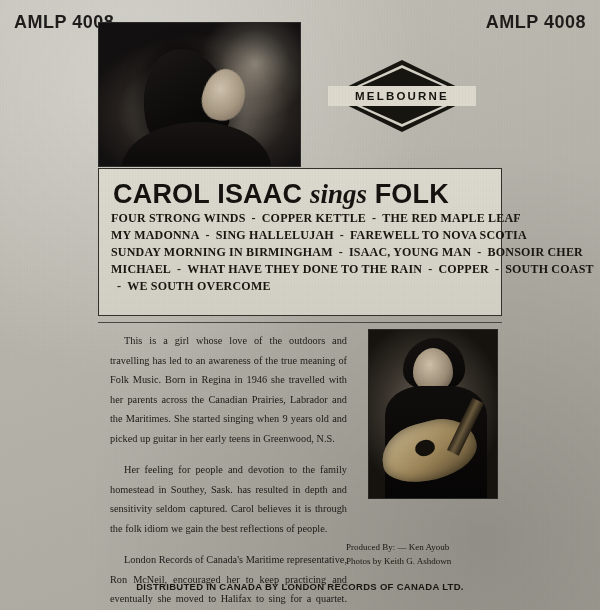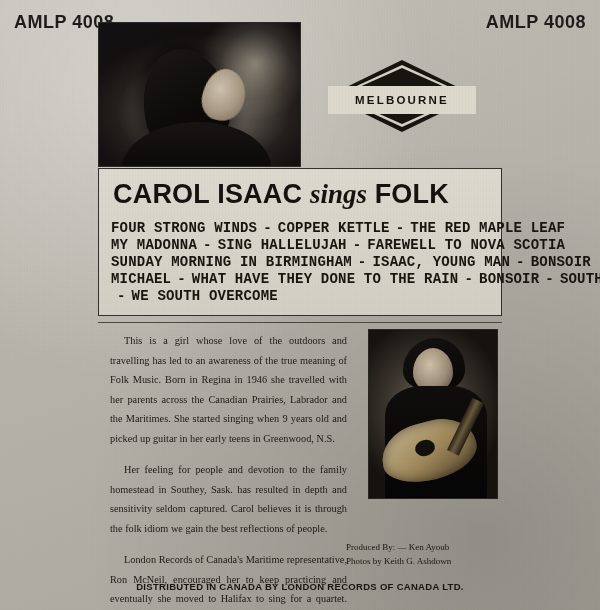--- a/index.html
+++ b/index.html
@@ -134,21 +134,21 @@
     position: absolute;
     left: 11px; top: 8px; right: 11px; bottom: 8px;
     background: #17150f;
     clip-path: polygon(50% 0%, 100% 50%, 50% 100%, 0% 50%);
   }
   .logo-band {
     position: absolute;
     left: 0;
     top: 26px;
     width: 148px;
-    height: 28px;
+    height: 20px;
     background: #ddd9cc;
     display: flex;
     align-items: center;
     justify-content: center;
   }
   .logo-band span {
     font-family: "Liberation Sans", sans-serif;
     font-size: 11.5px;
     font-weight: bold;
     letter-spacing: 2.2px;
@@ -168,32 +168,32 @@
     box-sizing: border-box;
     padding: 8px 10px 6px 12px;
   }
   .album-title {
     font-family: "Liberation Sans", sans-serif;
     font-size: 27px;
     font-weight: bold;
     color: #141310;
     letter-spacing: 0.2px;
     white-space: nowrap;
-    margin: 2px 0 10px 2px;
+    margin: 2px 0 0 2px;
   }
   .album-title .script {
     font-family: "Liberation Serif", serif;
     font-style: italic;
     font-weight: bold;
     font-size: 27px;
     letter-spacing: 0;
   }
   .tracks {
-    font-family: Liberation Mono, monospace;
-    font-size: 14px;
+    font-family: Liberation Serif, serif;
+    font-size: 12px;
     font-weight: bold;
     color: #17160f;
     line-height: 17px;
     letter-spacing: 0.2px;
   }
   .track-line { white-space: nowrap; }
   .dot { padding: 0 6px; font-weight: bold; }
 
   
   .notes-box {
@@ -358,21 +358,21 @@
       <div class="track-line">
         <span>FOUR STRONG WINDS</span><span class="dot">-</span><span>COPPER KETTLE</span><span class="dot">-</span><span>THE RED MAPLE LEAF</span>
       </div>
       <div class="track-line">
         <span>MY MADONNA</span><span class="dot">-</span><span>SING HALLELUJAH</span><span class="dot">-</span><span>FAREWELL TO NOVA SCOTIA</span>
       </div>
       <div class="track-line">
         <span>SUNDAY MORNING IN BIRMINGHAM</span><span class="dot">-</span><span>ISAAC, YOUNG MAN</span><span class="dot">-</span><span>BONSOIR CHER</span>
       </div>
       <div class="track-line">
-        <span>MICHAEL</span><span class="dot">-</span><span>WHAT HAVE THEY DONE TO THE RAIN</span><span class="dot">-</span><span>BONSOIR</span><span class="dot">-</span><span>SOUTH COAST</span>
+        <span>MICHAEL</span><span class="dot">-</span><span>WHAT HAVE THEY DONE TO THE RAIN</span><span class="dot">-</span><span>COPPER</span><span class="dot">-</span><span>SOUTH COAST</span>
       </div>
       <div class="track-line">
         <span class="dot">-</span><span>WE SOUTH OVERCOME</span>
       </div>
     </div>
   </div>
 
   <div class="notes-box">
 
     <div class="notes-text">

